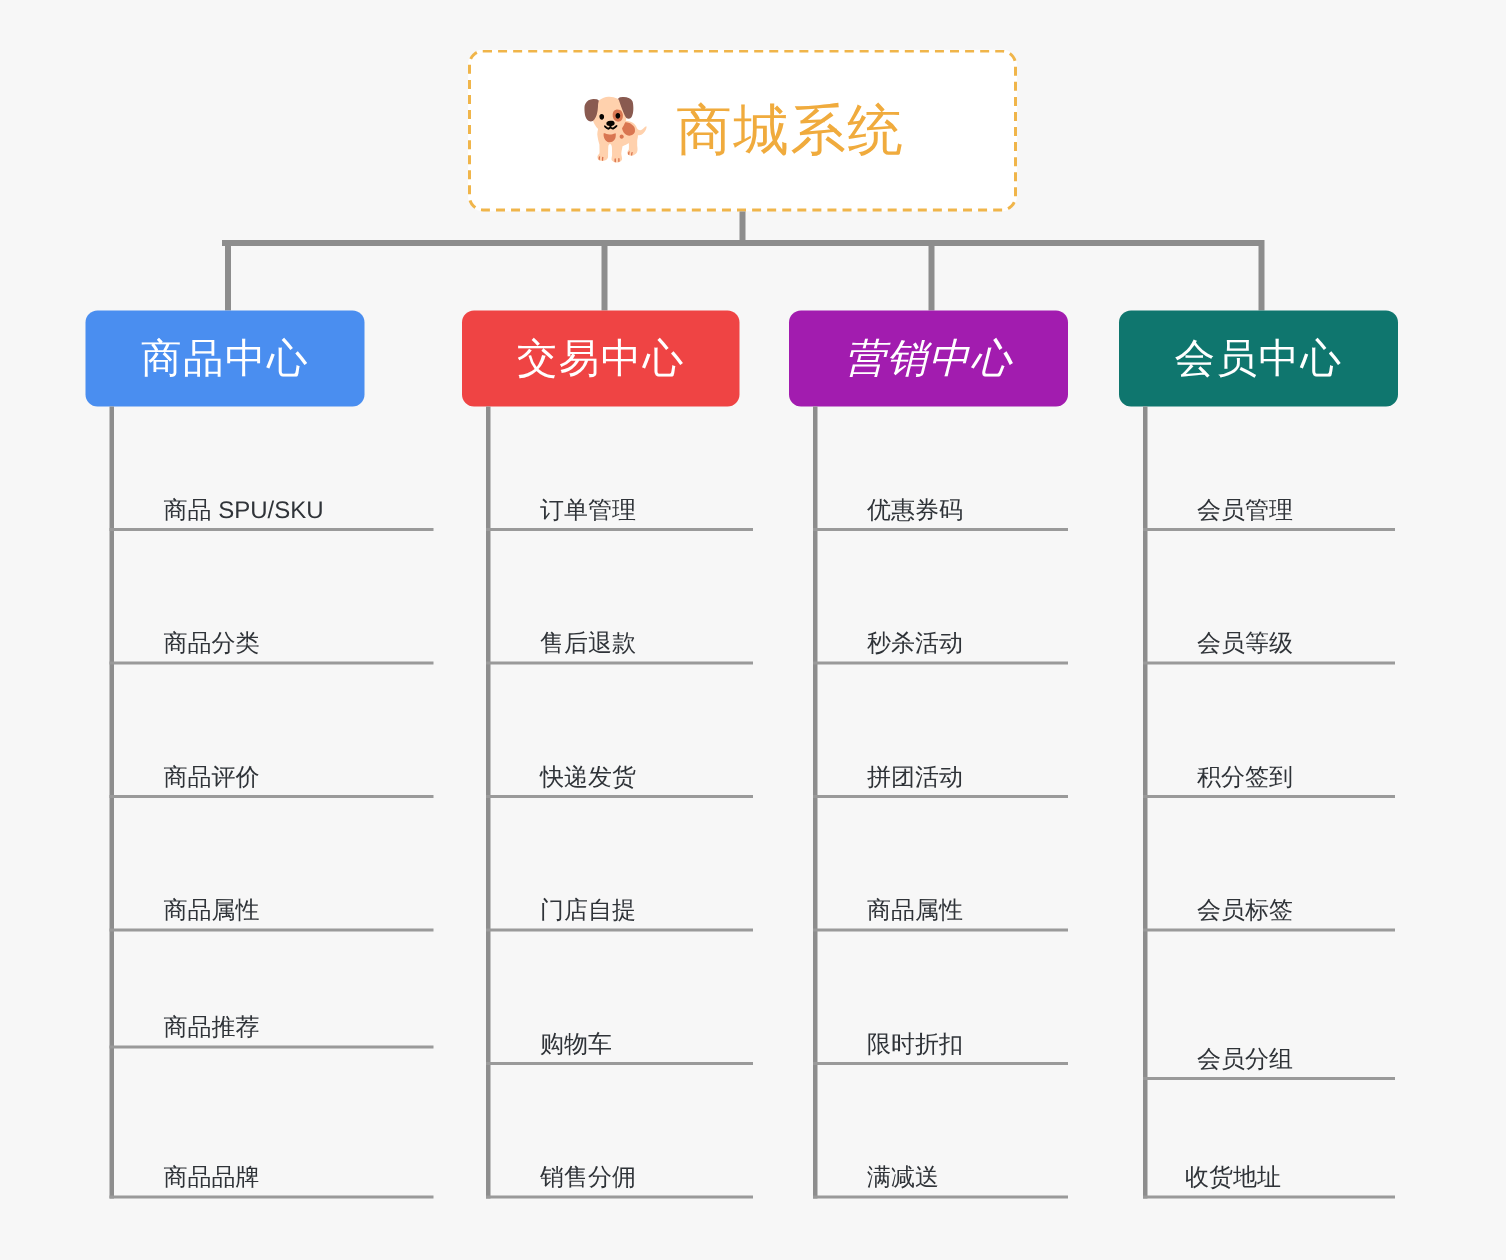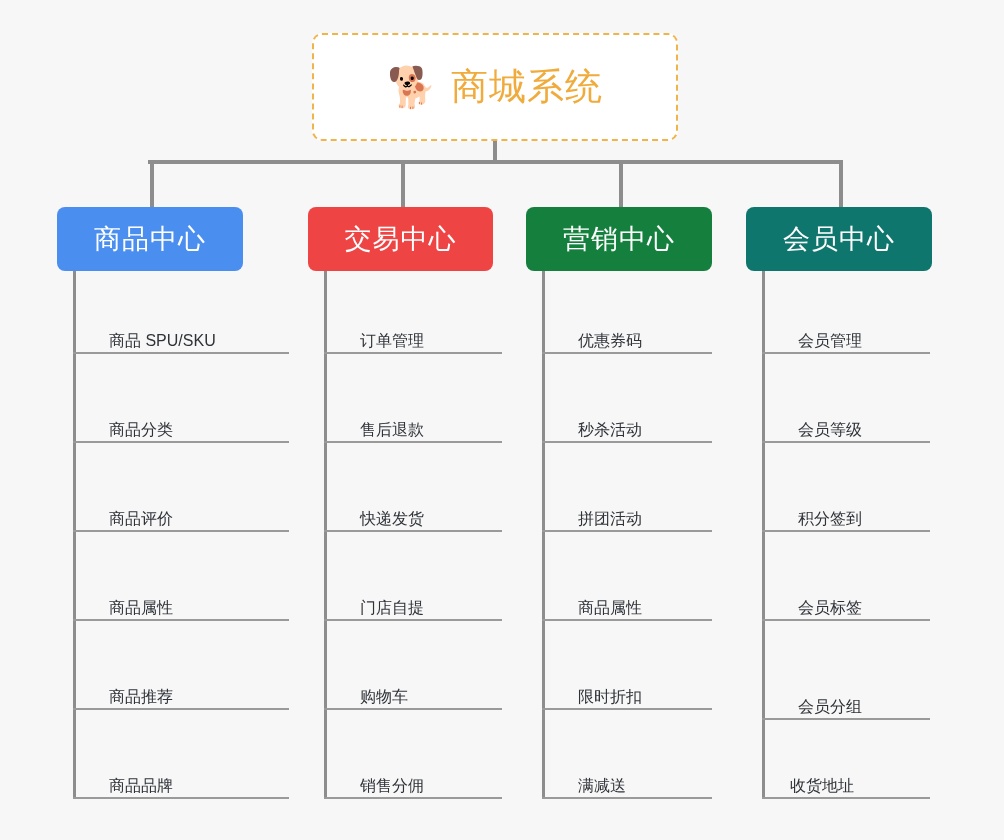--- a/index.html
+++ b/index.html
@@ -111,21 +111,21 @@
         </div>
         <div class="leaf-item" style="top: 126px; width: 216px;">
           <span class="leaf-label">商品分类</span>
         </div>
         <div class="leaf-item" style="top: 215px; width: 216px;">
           <span class="leaf-label">商品评价</span>
         </div>
         <div class="leaf-item" style="top: 304px; width: 216px;">
           <span class="leaf-label">商品属性</span>
         </div>
-        <div class="leaf-item" style="top: 393px; width: 216px;">
+        <div class="leaf-item" style="top: 382px; width: 216px;">
           <span class="leaf-label">商品推荐</span>
         </div>
         <div class="leaf-item" style="top: 482px; width: 216px;">
           <span class="leaf-label">商品品牌</span>
         </div>
       </div>
       <div class="cat-box" style="left: 308px; top: 207px; width: 185px; background: #ef4444;">
         <span>交易中心</span>
       </div>
       <div class="leaf-col" style="left: 324px; top: 271px;">
@@ -142,21 +142,21 @@
         <div class="leaf-item" style="top: 304px; width: 178px;">
           <span class="leaf-label">门店自提</span>
         </div>
         <div class="leaf-item" style="top: 393px; width: 178px;">
           <span class="leaf-label">购物车</span>
         </div>
         <div class="leaf-item" style="top: 482px; width: 178px;">
           <span class="leaf-label">销售分佣</span>
         </div>
       </div>
-      <div class="cat-box" style="left: 526px; top: 207px; width: 186px; background: #15803d;">
+      <div class="cat-box" style="left: 526px; top: 207px; width: 186px; background: #a21caf; font-style: italic;">
         <span>营销中心</span>
       </div>
       <div class="leaf-col" style="left: 542px; top: 271px;">
         <div class="leaf-spine" style="height: 528px;"></div>
         <div class="leaf-item" style="top: 37px; width: 170px;">
           <span class="leaf-label">优惠券码</span>
         </div>
         <div class="leaf-item" style="top: 126px; width: 170px;">
           <span class="leaf-label">秒杀活动</span>
         </div>

